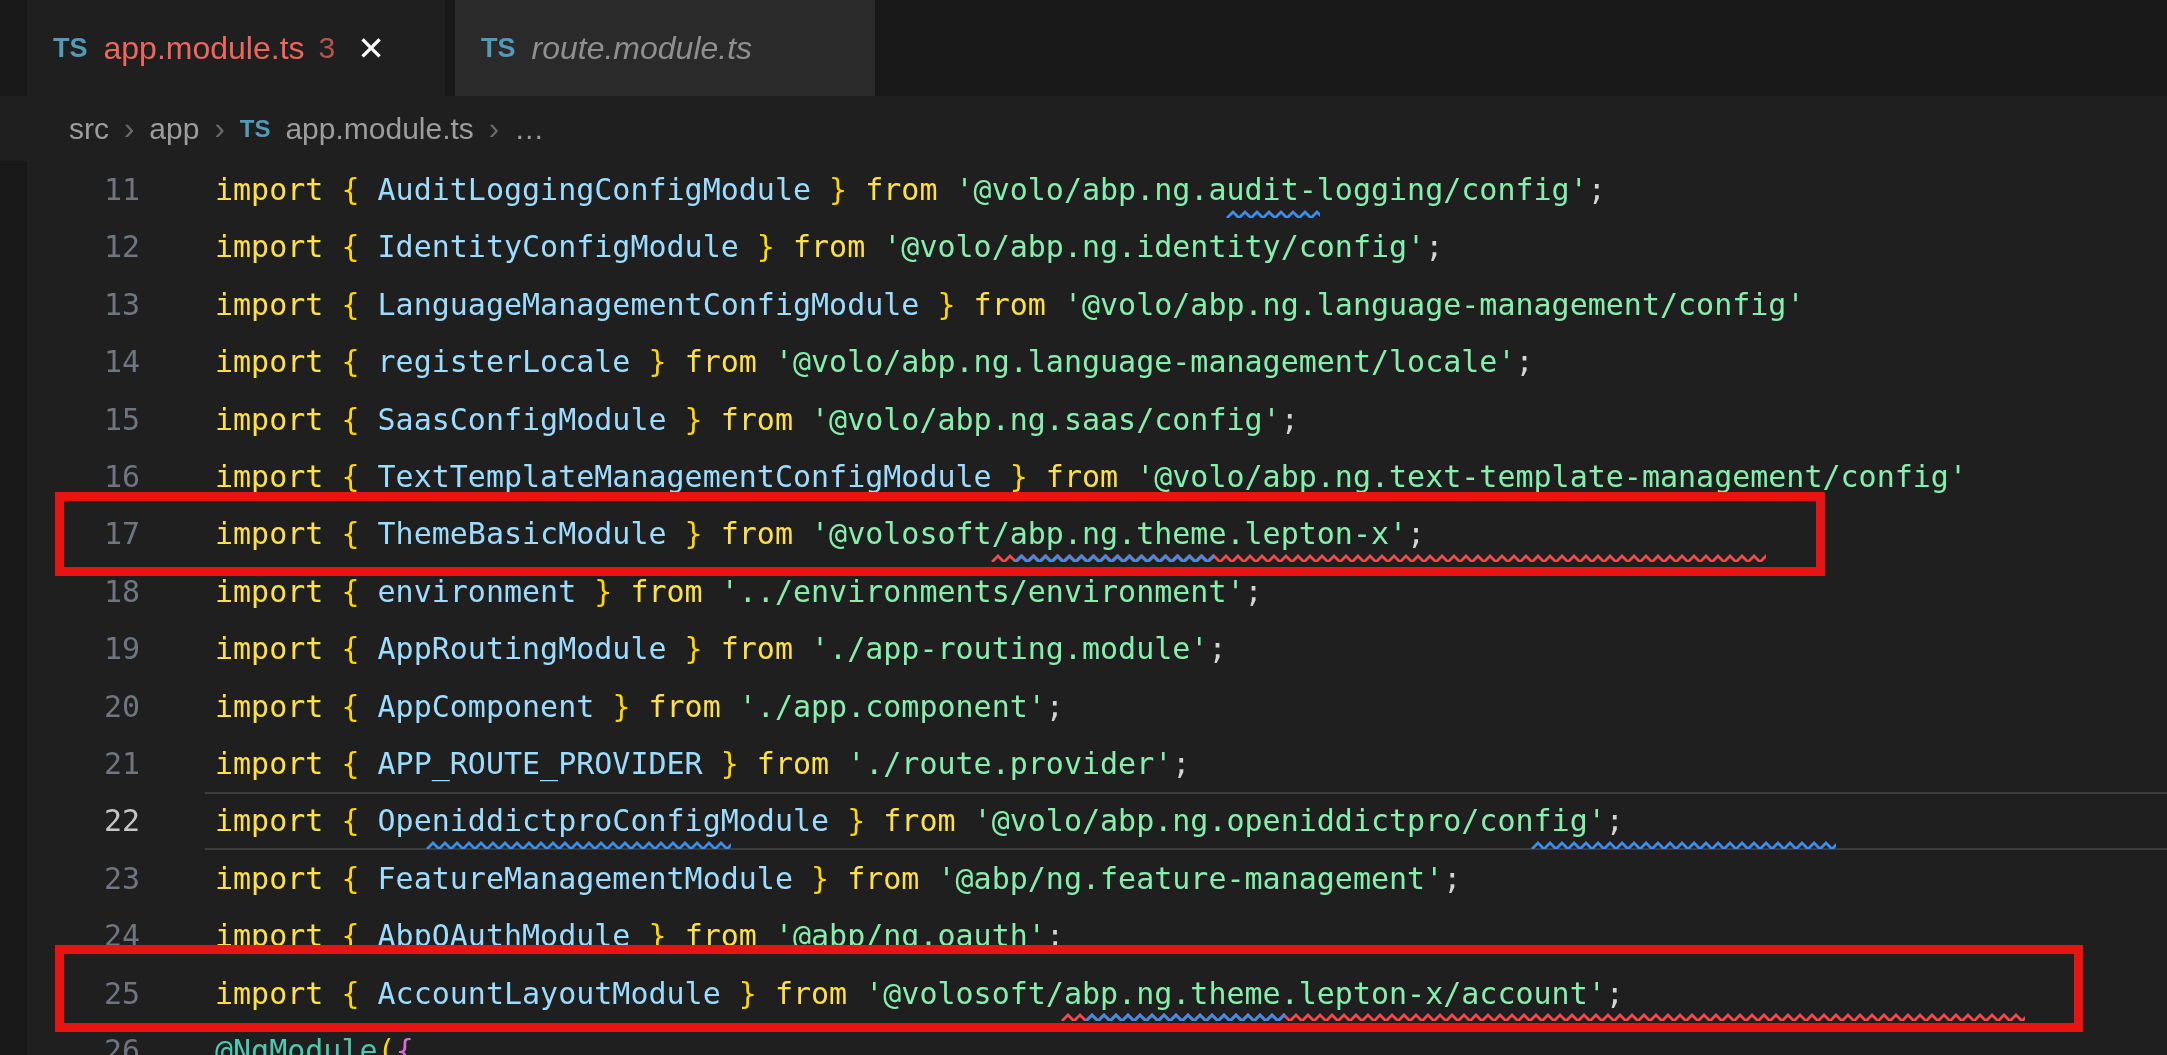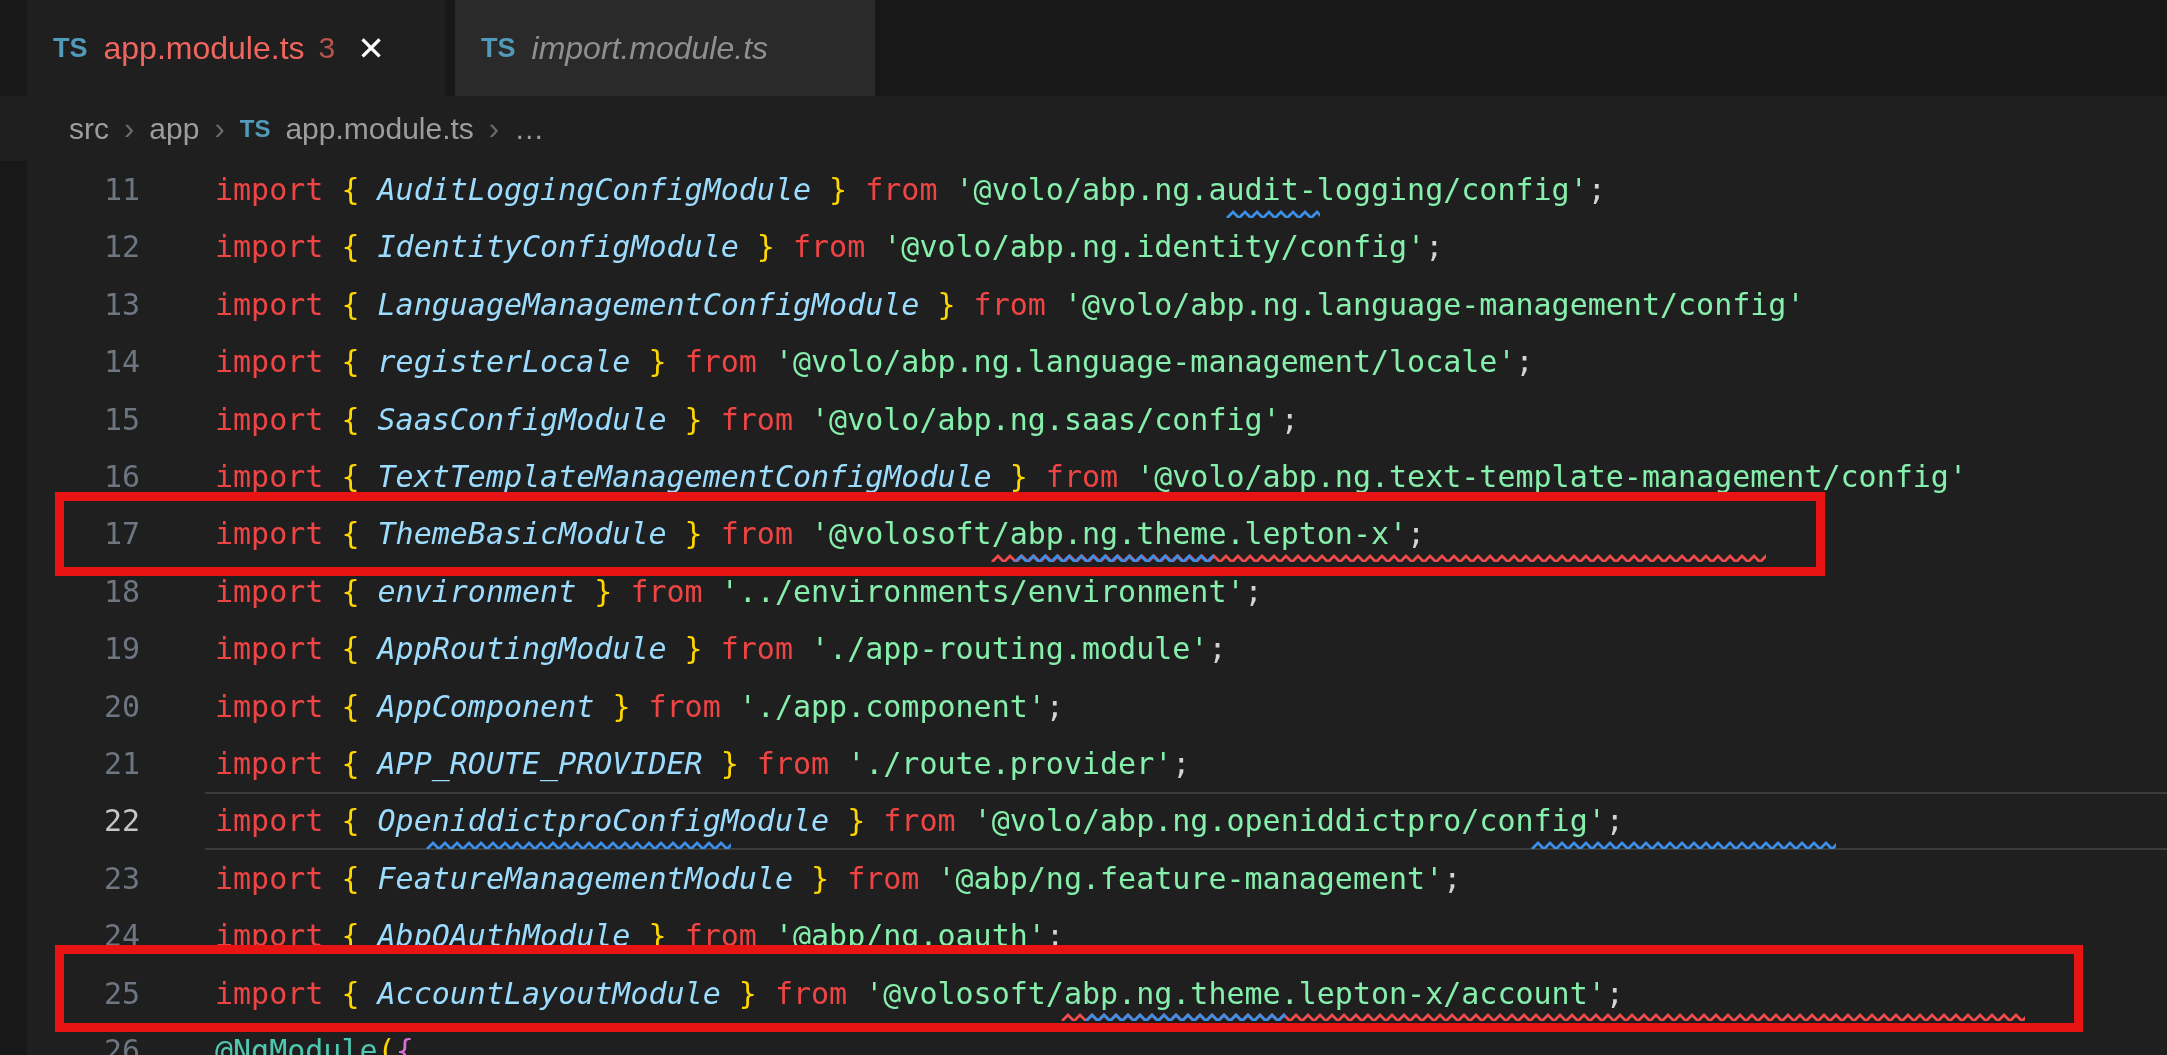--- a/index.html
+++ b/index.html
@@ -25,22 +25,22 @@
   .crumb-sep{color:#6a6a6a;font-size:31px;}
   .bc-ts{color:#519aba;font-weight:bold;font-size:24px;}
   .crumb{white-space:nowrap;}
   
   #code-area{position:absolute;top:0;left:0;width:2167px;height:1055px;}
   .strip{position:absolute;left:0;top:96px;bottom:0;width:27px;background:#181818;}
   .row{position:absolute;left:0;width:1888px;height:58px;line-height:58px;font-size:30px;white-space:pre;}
   .num{position:absolute;left:27px;width:113px;text-align:right;color:#6e7681;}
   .num.cur{color:#c6c6c6;}
   .code{position:absolute;left:215px;top:0;}
-  .t-k{color:#ef4444;}  
-  .t-i{color:#9CDCFE;font-style:italic;}  
+  .t-k{color:#fde047;}  
+  .t-i{color:#9CDCFE;}  
   .t-b{color:#FFD700;}  
   .t-b2{color:#DA70D6;} 
   .t-s{color:#86efac;}  
   .t-p{color:#D4D4D4;}  
   .t-d{color:#4EC9B0;}  
   .curline{position:absolute;left:205px;width:1962px;height:54px;
     border-top:2px solid #3c3c3c;border-bottom:2px solid #3c3c3c;}
   .sq{position:absolute;height:12px;overflow:hidden;z-index:4;}
   .box{position:absolute;border:9px solid #e81313;box-sizing:border-box;z-index:6;}
 </style>
@@ -93,21 +93,21 @@
 
 <div class="tabbar">
   <div class="tab active">
     <span class="ts-icon">TS</span>
     <span class="tab-label">app.module.ts</span>
     <span class="tab-badge">3</span>
     <span class="tab-close">✕</span>
   </div>
   <div class="tab inactive">
     <span class="ts-icon">TS</span>
-    <span class="tab-label">import.module.ts</span>
+    <span class="tab-label">route.module.ts</span>
   </div>
 </div>
 
 <div class="breadcrumbs">
   <span class="crumb">src</span>
   <span class="crumb-sep">›</span>
   <span class="crumb">app</span>
   <span class="crumb-sep">›</span>
   <span class="bc-ts">TS</span>
   <span class="crumb">app.module.ts</span>

